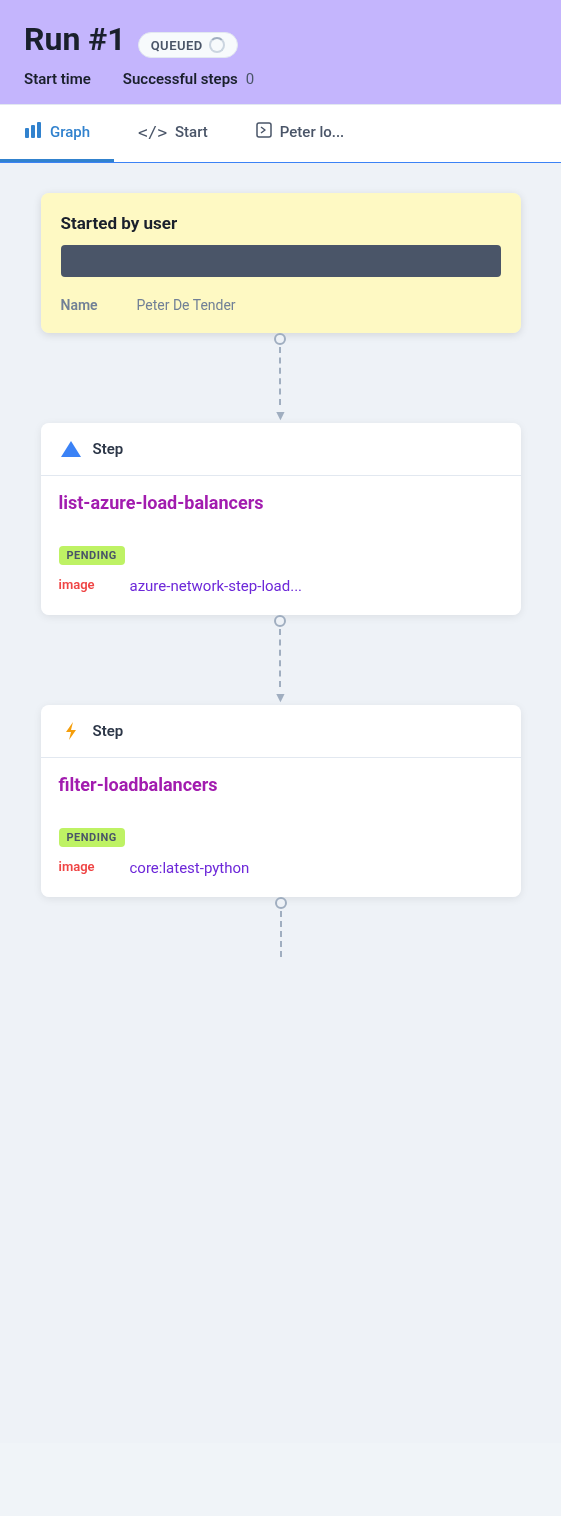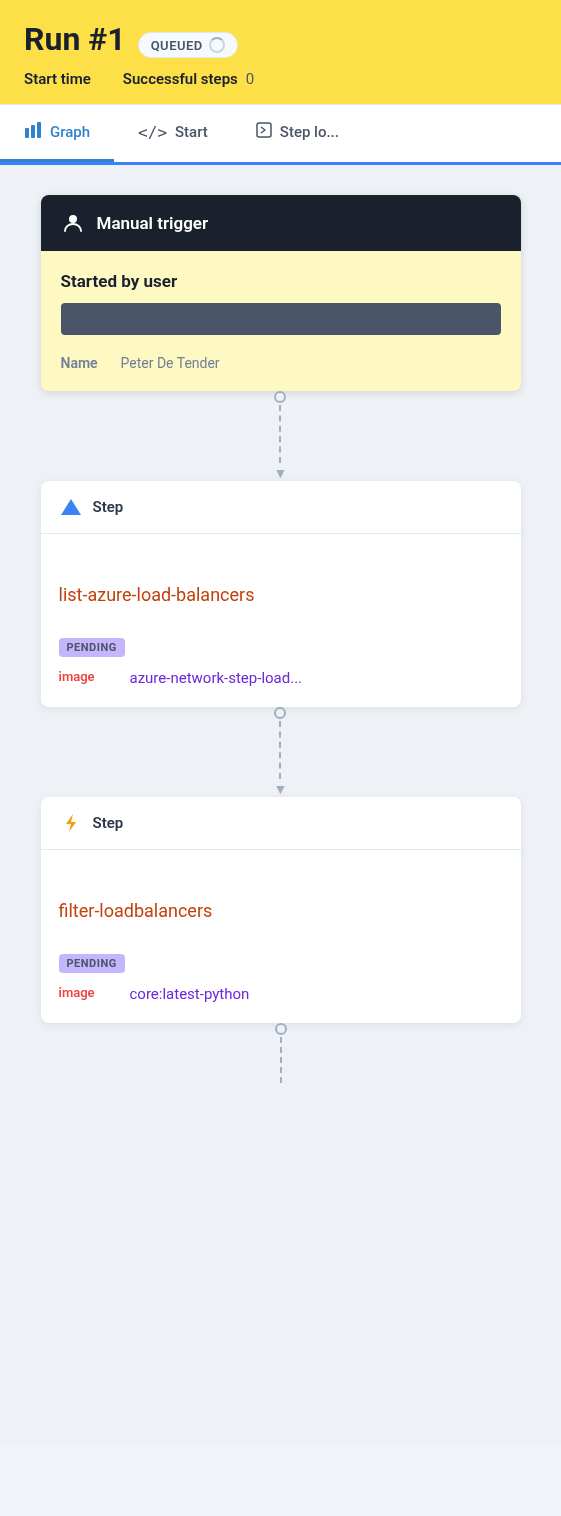--- a/index.html
+++ b/index.html
@@ -5,21 +5,21 @@
     * { box-sizing: border-box; margin: 0; padding: 0; }
     body {
       font-family: -apple-system, BlinkMacSystemFont, 'Segoe UI', Roboto, sans-serif;
       background: #f0f4f8;
       width: 561px;
       min-height: 1516px;
       overflow-x: hidden;
     }
 
     .header {
-      background: #fde047;
+      background: #c4b5fd;
       padding: 20px 24px 16px;
       border-bottom: 1px solid #e2e8f0;
     }
 
     .run-title-row {
       display: flex;
       align-items: center;
       gap: 12px;
       margin-bottom: 12px;
     }
@@ -72,21 +72,21 @@
     }
 
     .meta-value {
       font-size: 15px;
       color: #4a5568;
     }
 
     .tabs-bar {
       background: #fff;
       display: flex;
-      border-bottom: 3px solid #3b82f6;
+      border-bottom: 1px solid #3b82f6;
     }
 
     .tab {
       display: flex;
       align-items: center;
       gap: 8px;
       padding: 16px 24px;
       font-size: 15px;
       font-weight: 500;
       color: #4a5568;
@@ -151,21 +151,21 @@
       background: #4a5568;
       height: 32px;
       border-radius: 4px;
       margin-bottom: 20px;
       width: 100%;
     }
 
     .field-row {
       display: flex;
       align-items: flex-end;
-      gap: 0;
+      gap: 16px;
     }
 
     .field-label {
       font-size: 14px;
       font-weight: 600;
       color: #718096;
       min-width: 60px;
     }
 
     .field-value {
@@ -225,29 +225,28 @@
       color: #2d3748;
     }
 
     .step-body {
       background: #fff;
       padding: 16px 18px 20px;
     }
 
     .step-name {
       font-size: 18px;
-      font-weight: 400;
-      color: #c2410c;
+      font-weight: 700;
+      color: #a21caf;
       margin-bottom: 10px;
-      margin-top: 34px;
     }
 
     .pending-badge {
       display: inline-block;
-      background: #c4b5fd;
+      background: #bef264;
       color: #4a5568;
       font-size: 11px;
       font-weight: 700;
       letter-spacing: 0.5px;
       border-radius: 4px;
       padding: 3px 8px;
       margin-bottom: 12px;
       margin-top: 23px;
     }
 
@@ -342,36 +341,27 @@
     <span class="tab-icon" style="font-family: monospace; font-size: 16px; color:#4a5568;">&lt;/&gt;</span>
     <span>Start</span>
   </div>
   <div class="tab">
     <span class="tab-icon">
       <svg width="16" height="16" viewBox="0 0 16 16" fill="none">
         <rect x="1" y="1" width="14" height="14" rx="2" stroke="#4a5568" stroke-width="1.5" fill="none"></rect>
         <polyline points="5,5 9,8 5,11" stroke="#4a5568" stroke-width="1.5" fill="none" stroke-linejoin="round"></polyline>
       </svg>
     </span>
-    <span>Step lo...</span>
+    <span>Peter lo...</span>
   </div>
 </div>
 
 <div class="graph-area">
 
   <div class="trigger-card">
-    <div class="trigger-header">
-      <div class="icon-person">
-        <svg width="22" height="22" viewBox="0 0 22 22" fill="none">
-          <circle cx="11" cy="7" r="4" fill="white"></circle>
-          <path d="M3 19c0-4 3.6-7 8-7s8 3 8 7" stroke="white" stroke-width="1.8" fill="none" stroke-linecap="round"></path>
-        </svg>
-      </div>
-      <span class="trigger-header-text">Manual trigger</span>
-    </div>
     <div class="trigger-body">
       <div class="started-by">Started by user</div>
       <div class="user-bar"></div>
       <div class="field-row">
         <span class="field-label">Name</span>
         <span class="field-value">Peter De Tender</span>
       </div>
     </div>
   </div>
 

